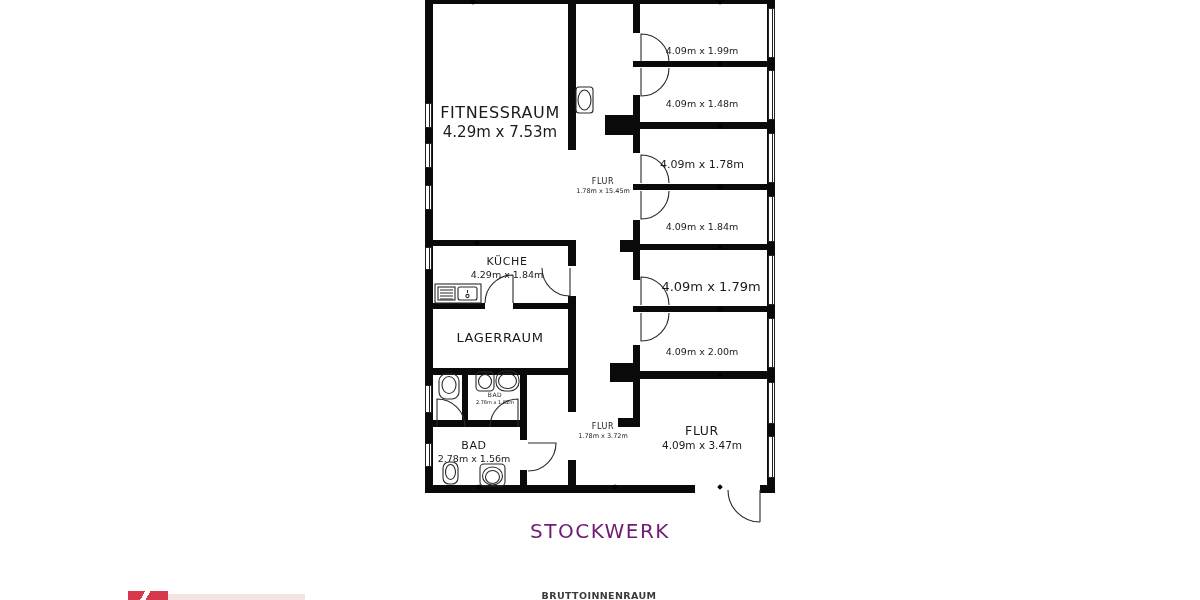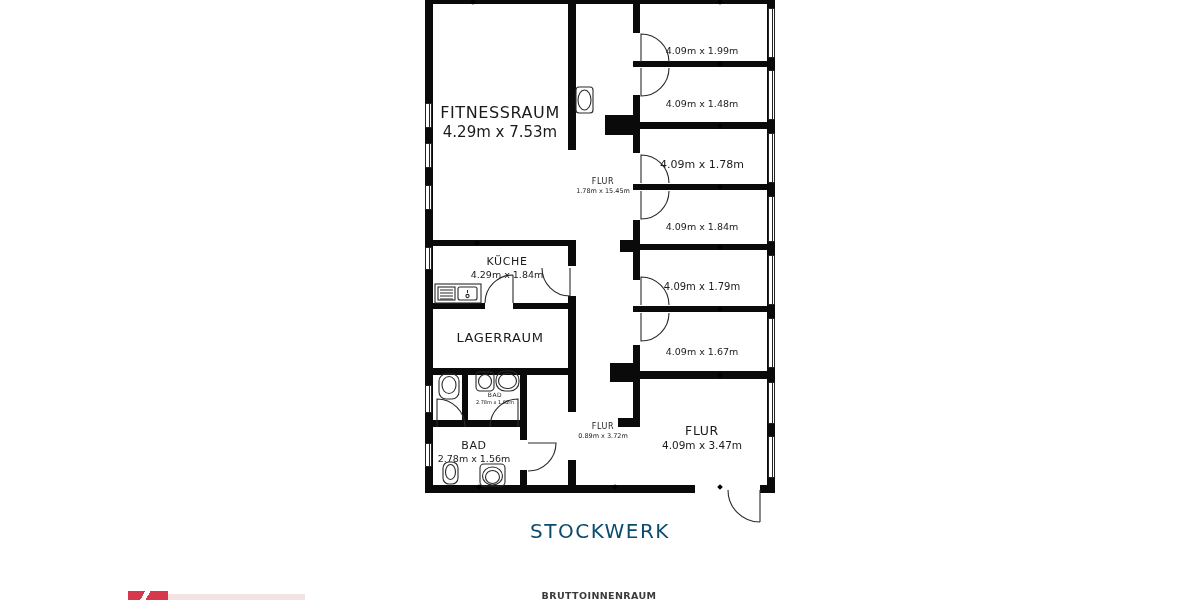--- a/index.html
+++ b/index.html
@@ -7,21 +7,21 @@
          font-family:"DejaVu Sans",sans-serif;color:#1a1a1a;}
   #plan{position:absolute;left:425px;top:0;width:350px;height:530px;}
   .w{position:absolute;background:#0a0a0a;}
   .winv{position:absolute;width:7px;background:#fff;border:1px solid #222;box-sizing:border-box;}
   .winv::after{content:'';position:absolute;left:50%;top:0;bottom:0;width:1px;background:#222;}
   .tick{position:absolute;width:4px;height:4px;background:#000;transform:rotate(45deg);}
   svg.overlay{position:absolute;left:0;top:0;pointer-events:none;}
   .lbl{position:absolute;text-align:center;transform:translate(-50%,-50%);line-height:1.25;white-space:nowrap;}
   .rname{letter-spacing:.6px;}
   .title{position:absolute;left:600px;top:531px;transform:translate(-50%,-50%);
-         font-size:20px;letter-spacing:1.5px;color:#0c4a6e;font-weight:500;}
+         font-size:20px;letter-spacing:1.5px;color:#701a75;font-weight:500;}
   .footer{position:absolute;left:599px;top:595px;transform:translate(-50%,-50%);
           font-size:9.5px;font-weight:bold;letter-spacing:.4px;color:#3a3a3a;}
   .logo-red{position:absolute;left:128px;top:591px;width:40px;height:9px;}
   .logo-pink{position:absolute;left:168px;top:594px;width:137px;height:6px;}
 </style>
 </head>
 <body>
 
 <div id="stage">
 
@@ -163,38 +163,38 @@
     <div class="lbl" style="left:70px;top:398px">
       <div class="rname" style="font-size:6px">BAD</div>
       <div style="font-size:5px">2.78m x 1.82m</div>
     </div>
     <div class="lbl" style="left:49px;top:452px">
       <div class="rname" style="font-size:11px">BAD</div>
       <div style="font-size:9.5px">2.78m x 1.56m</div>
     </div>
     <div class="lbl" style="left:178px;top:431px">
       <div class="rname" style="font-size:8px">FLUR</div>
-      <div style="font-size:6.5px">0.89m x 3.72m</div>
+      <div style="font-size:6.5px">1.78m x 3.72m</div>
     </div>
     <div class="lbl" style="left:277px;top:437px">
       <div class="rname" style="font-size:12.5px">FLUR</div>
       <div style="font-size:10.5px">4.09m x 3.47m</div>
     </div>
     <div class="lbl" style="left:277px;top:51px;font-size:9.5px">
       <span>4.09m x 1.99m</span></div>
     <div class="lbl" style="left:277px;top:104px;font-size:9.5px">
       <span>4.09m x 1.48m</span></div>
     <div class="lbl" style="left:277px;top:165px;font-size:11px">
       <span>4.09m x 1.78m</span></div>
     <div class="lbl" style="left:277px;top:227px;font-size:9.5px">
       <span>4.09m x 1.84m</span></div>
-    <div class="lbl" style="left:277px;top:287px;font-size:10px">
+    <div class="lbl" style="left:286px;top:287px;font-size:13px">
       <span>4.09m x 1.79m</span></div>
     <div class="lbl" style="left:277px;top:352px;font-size:9.5px">
-      <span>4.09m x 1.67m</span></div>
+      <span>4.09m x 2.00m</span></div>
   </div>
 
   <div class="title">STOCKWERK</div>
 
   <div class="logo-red" style="background:linear-gradient(118deg,#d5394b 38%,#ffffff 38%,#ffffff 50%,#d5394b 50%)"></div>
   <div class="logo-pink" style="background:#f3e3e3"></div>
 
   <div class="footer">BRUTTOINNENRAUM</div>
 
 </div>

